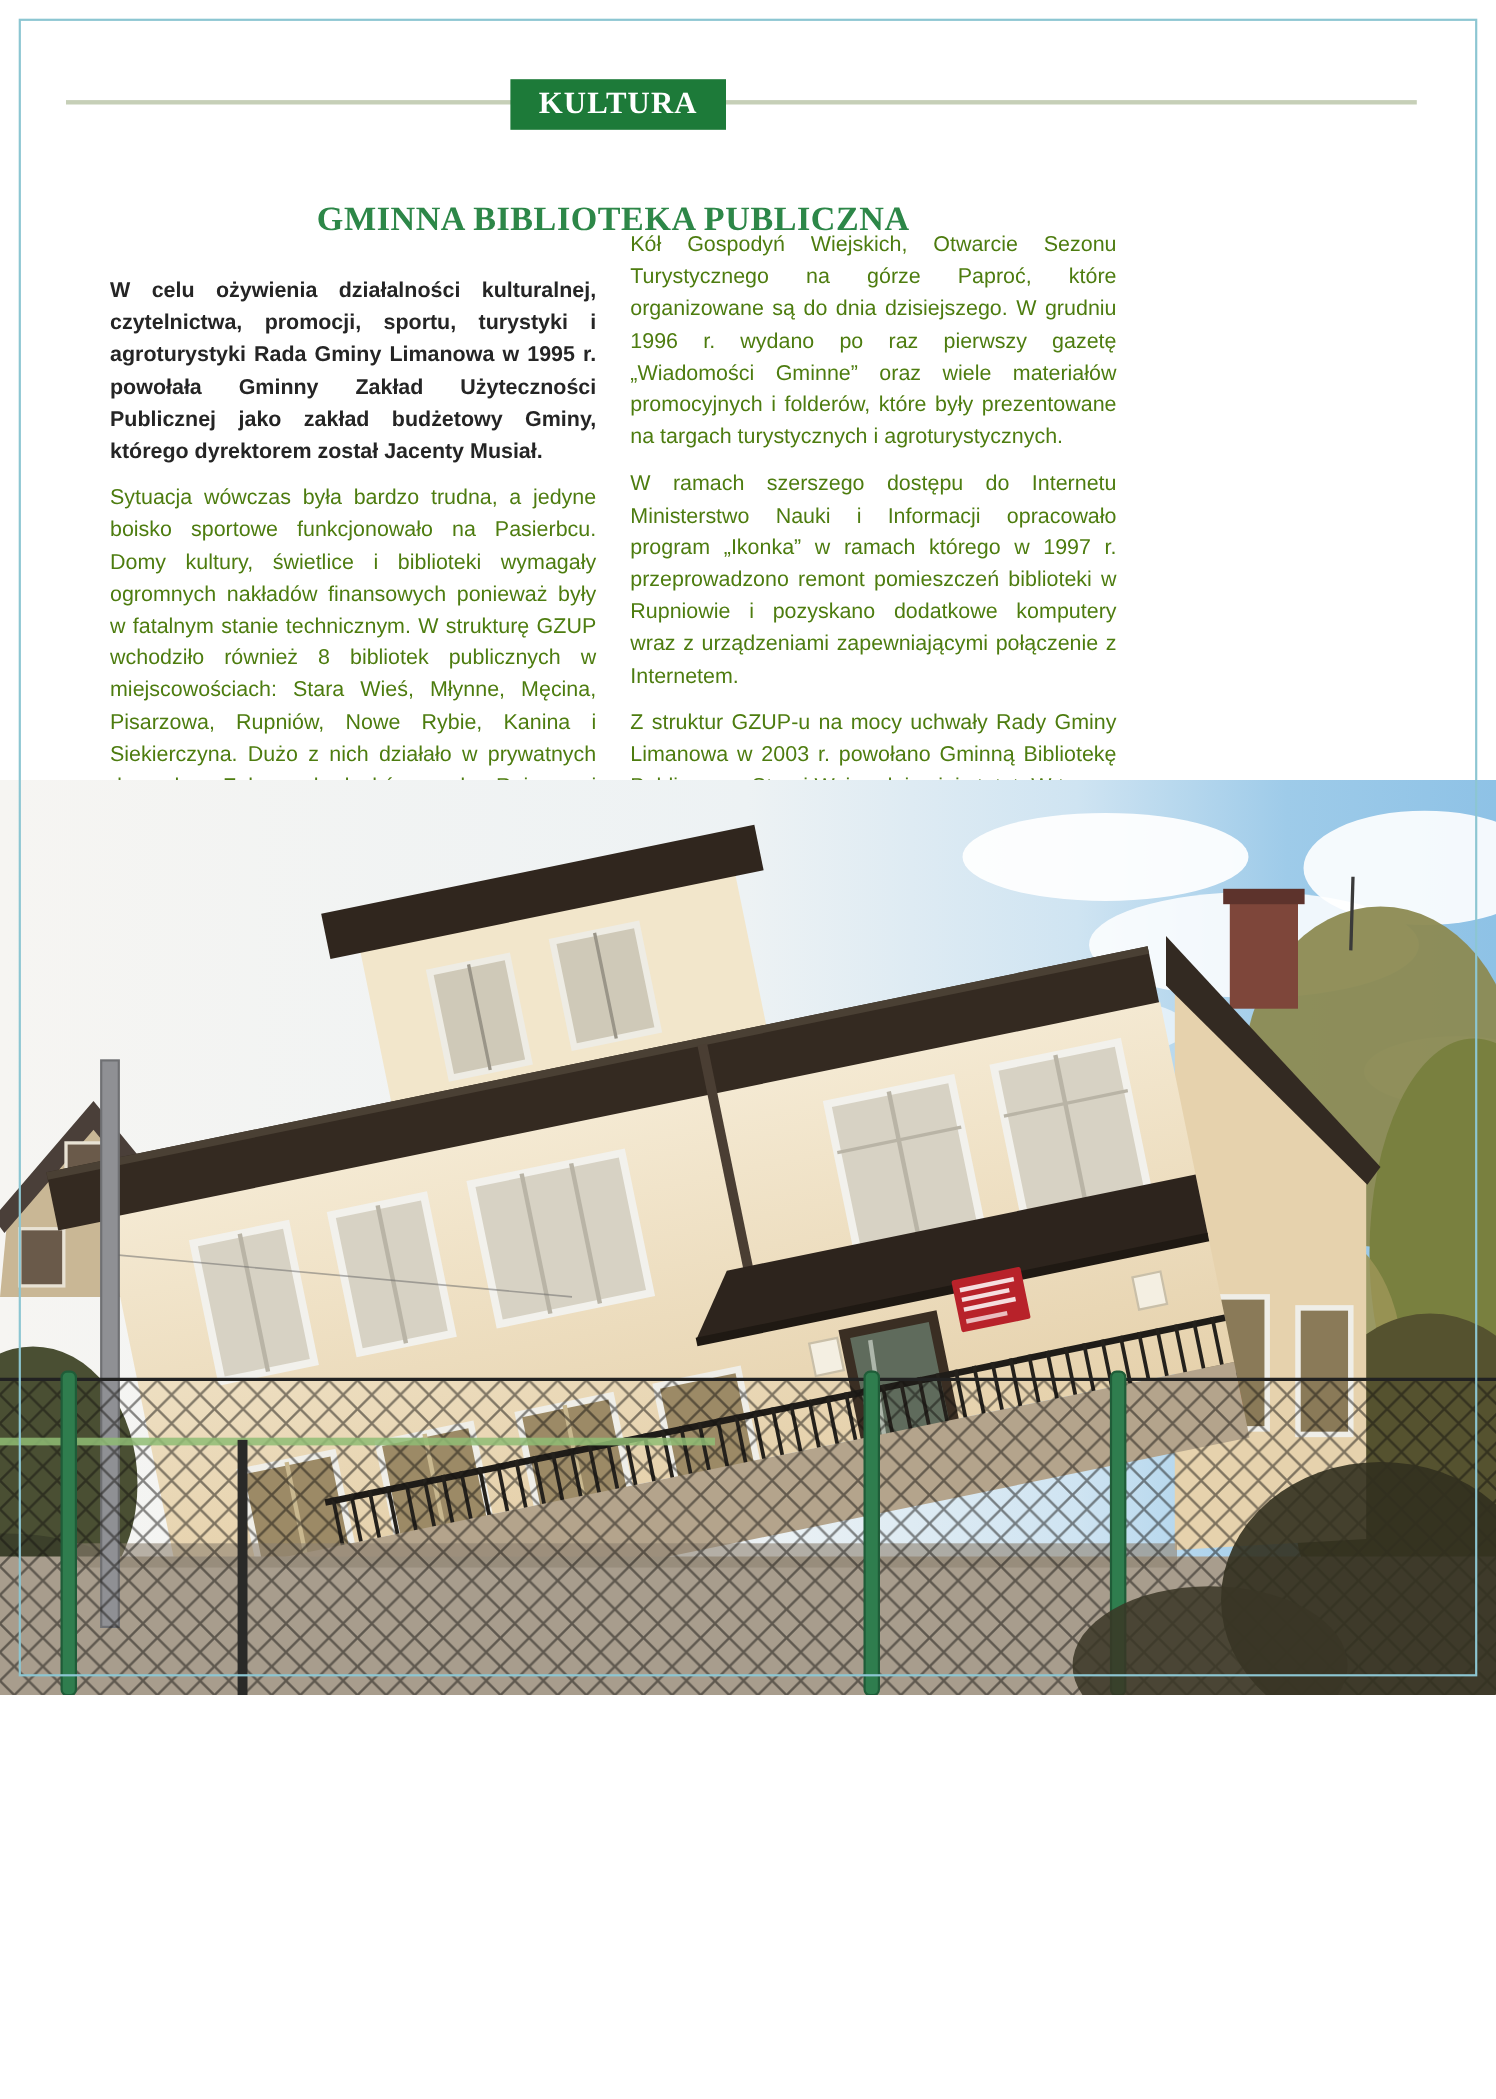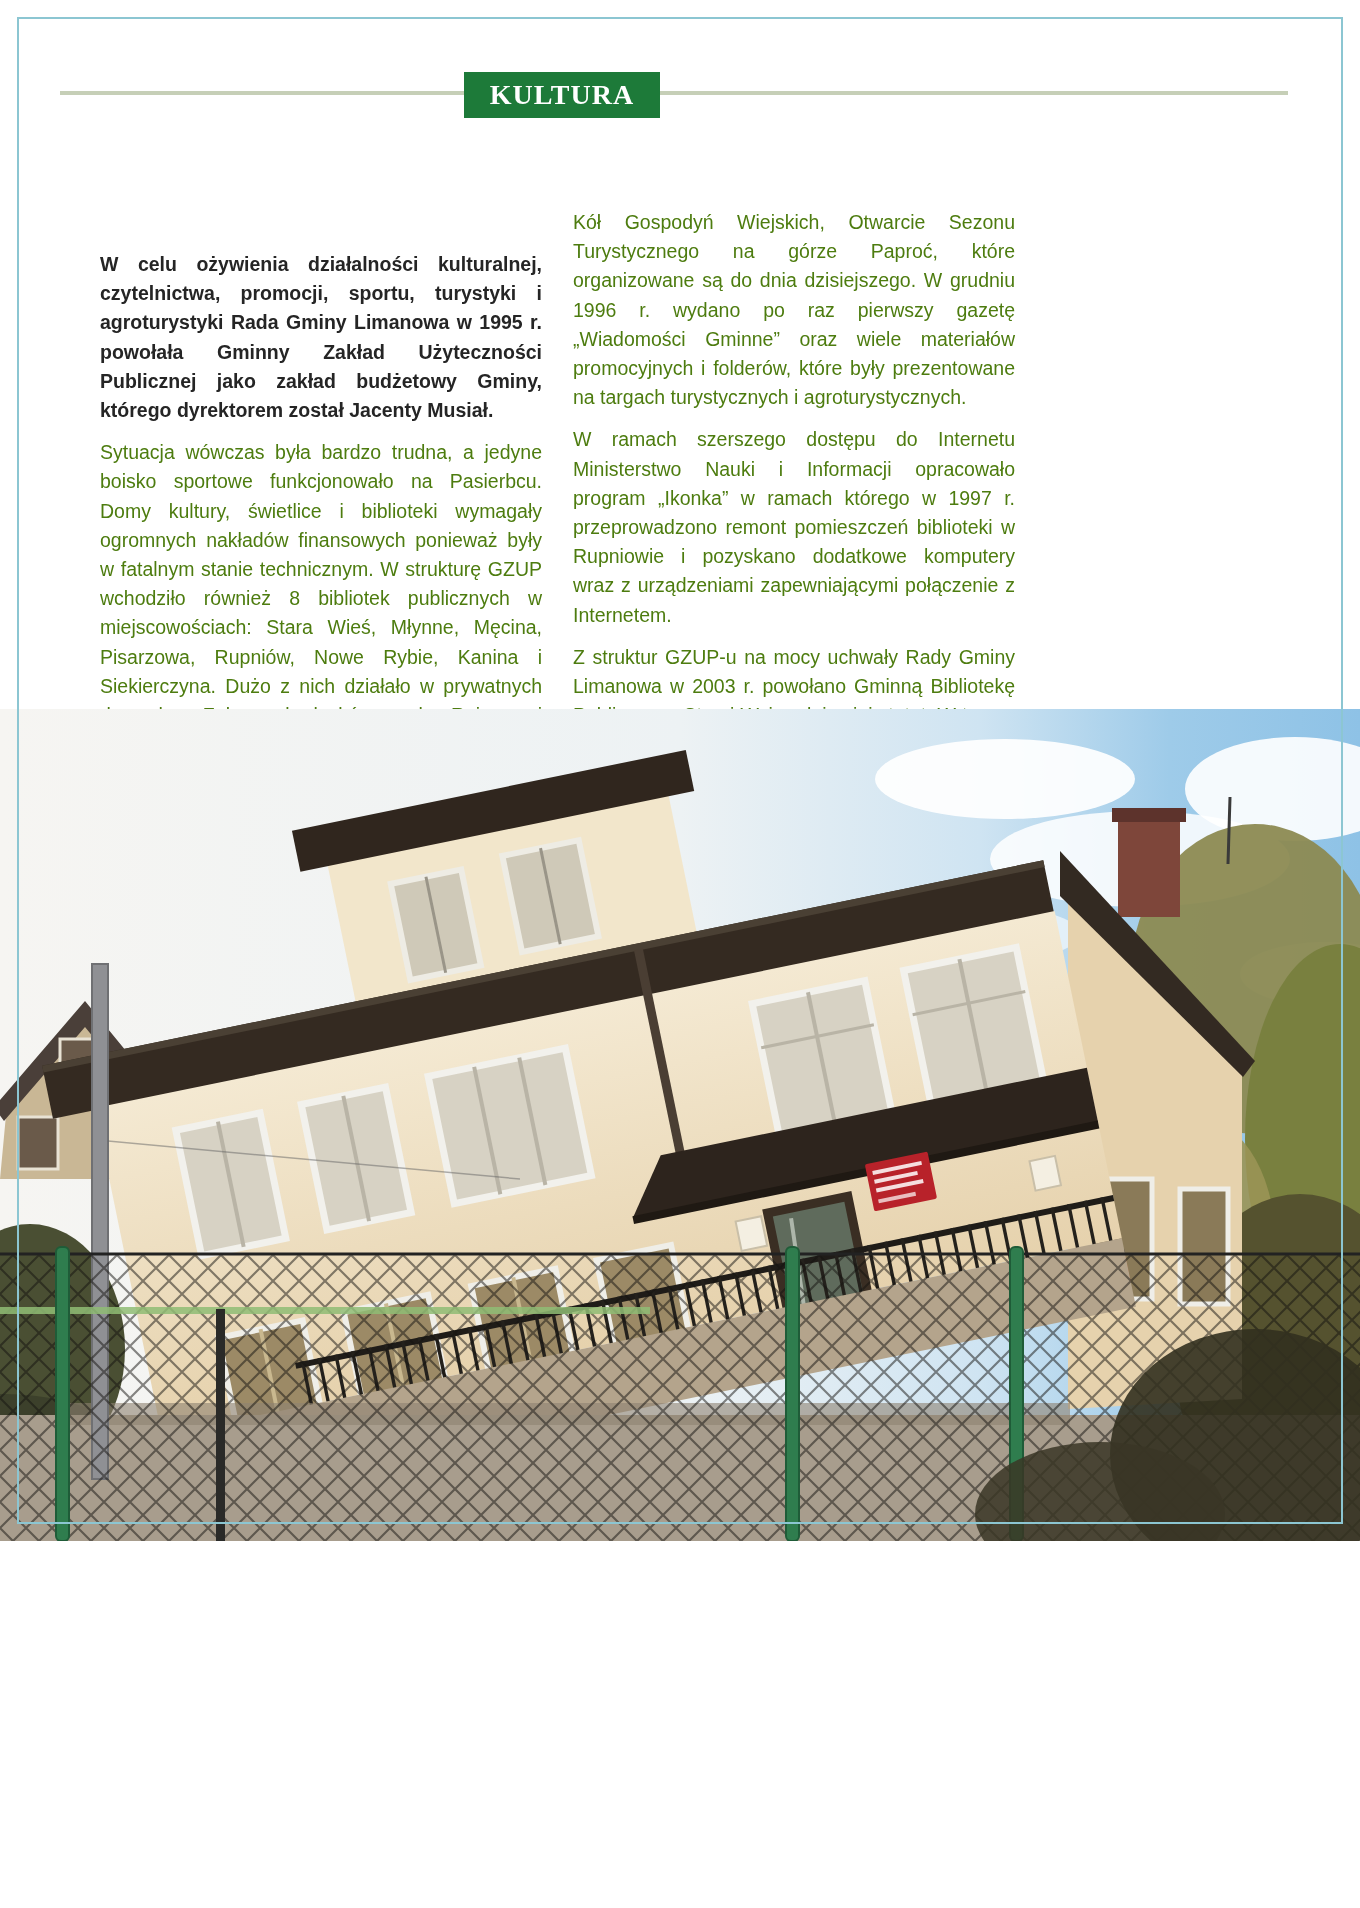--- a/index.html
+++ b/index.html
@@ -78,20 +78,21 @@
 <body>
 
 <div class="page">
 
   <div class="section-rule"></div>
 
   <div class="section-box">
     <span>KULTURA</span>
   </div>
 
+  <h1 class="article-title">GMINNA BIBLIOTEKA PUBLICZNA</h1>
 
   <div class="columns">
     <div class="col">
       <p class="lead">W celu ożywienia działalności kulturalnej, czytelnictwa, promocji, sportu, turystyki i agroturystyki Rada Gminy Limanowa w 1995 r. powołała Gminny Zakład Użyteczności Publicznej jako zakład budżetowy Gminy, którego dyrektorem został Jacenty Musiał.</p>
       <p>Sytuacja wówczas była bardzo trudna, a jedyne boisko sportowe funkcjonowało na Pasierbcu. Domy kultury, świetlice i biblioteki wymagały ogromnych nakładów finansowych ponieważ były w fatalnym stanie technicznym. W strukturę GZUP wchodziło również 8 bibliotek publicznych w miejscowościach: Stara Wieś, Młynne, Męcina, Pisarzowa, Rupniów, Nowe Rybie, Kanina i Siekierczyna. Dużo z nich działało w prywatnych domach. Zakup budynków od Rejonowej Spółdzielni w Limanowej w miejscowościach Rupniów, Nowe Rybie, Stare Rybie i Pisarzowa zmienił sytuację, gdyż po przeprowadzeniu remontów zostały przeniesione biblioteki do budynków stanowiących własność komunalną Gminy Limanowa, dzięki czemu możliwości organizacji życia kulturalnego i dostępu do książek z każdym rokiem ulegały poprawie. Opracowano cykliczny harmonogram imprez kulturalnych m.in. Gminne Przeglądy Grup Kolędniczych, Prezentacje Gminy połączone ze świętem Gminy, Gminne Przeglądy Dorobku Kulturalnego i Kulinarnego</p>
     </div>
     <div class="col">
       <p>Kół Gospodyń Wiejskich, Otwarcie Sezonu Turystycznego na górze Paproć, które organizowane są do dnia dzisiejszego.  W grudniu 1996 r. wydano po raz pierwszy gazetę „Wiadomości Gminne” oraz wiele materiałów promocyjnych i folderów, które były prezentowane na targach turystycznych i agroturystycznych.</p>
       <p>W ramach szerszego dostępu do Internetu Ministerstwo Nauki i Informacji opracowało program „Ikonka” w ramach którego w 1997 r. przeprowadzono remont pomieszczeń biblioteki w Rupniowie i pozyskano dodatkowe komputery wraz z urządzeniami zapewniającymi połączenie z Internetem.</p>
       <p>Z struktur GZUP-u na mocy uchwały Rady Gminy Limanowa w 2003 r. powołano Gminną Bibliotekę Publiczną w Starej Wsi nadając jej statut. W trosce o podniesienie prestiżu i rangi budowanego społecznie budynku gromadzkiego w 2013 r. przeprowadzono kapitalny remont budynku w którym mieści się Gminna Biblioteka Publiczna w Starej Wsi. Koszt inwestycji to 740 tys. zł, z czego dofinansowanie z Samorządu Województwa Małopolskiego wyniosło 370 tys. zł. Remont budynku wykonano w ramach działania „Odnowa i rozwój wsi”, objętego PROW na lata 2007-2013.</p>

